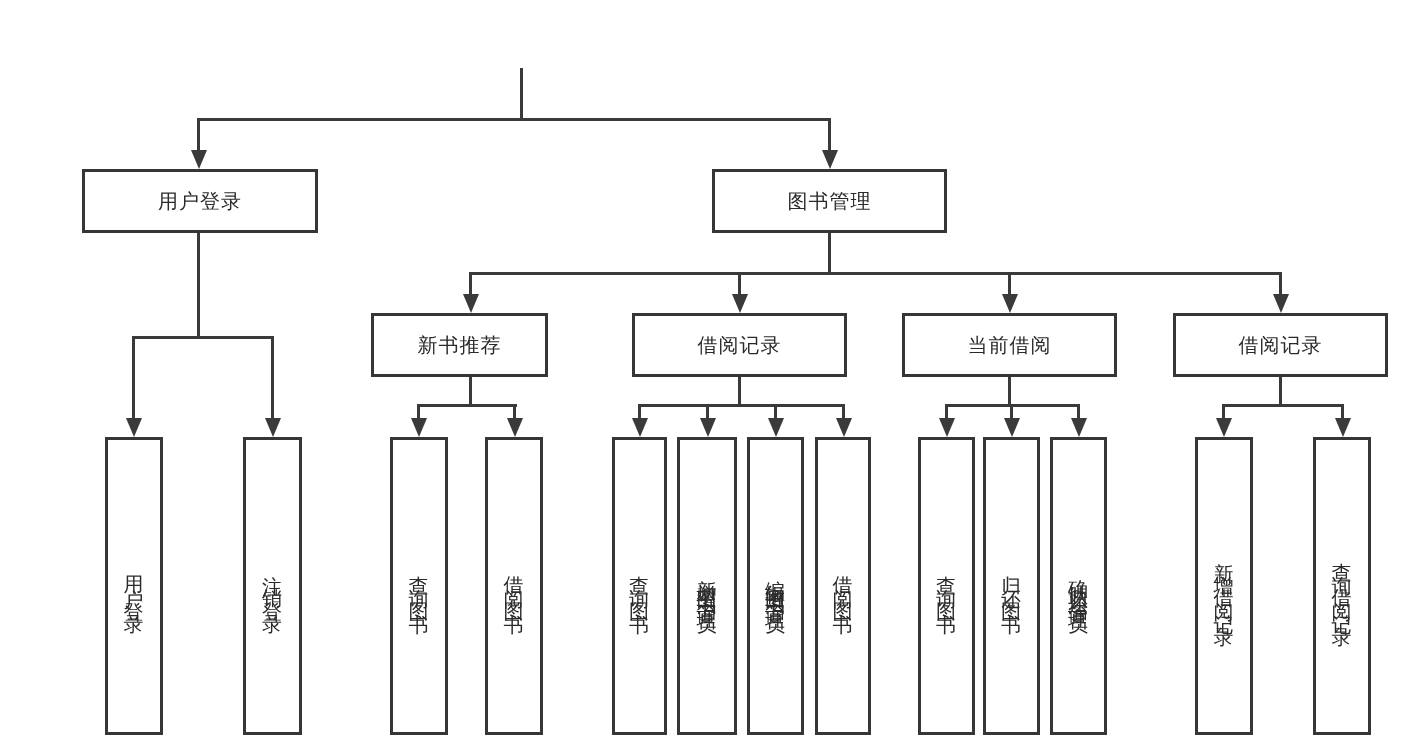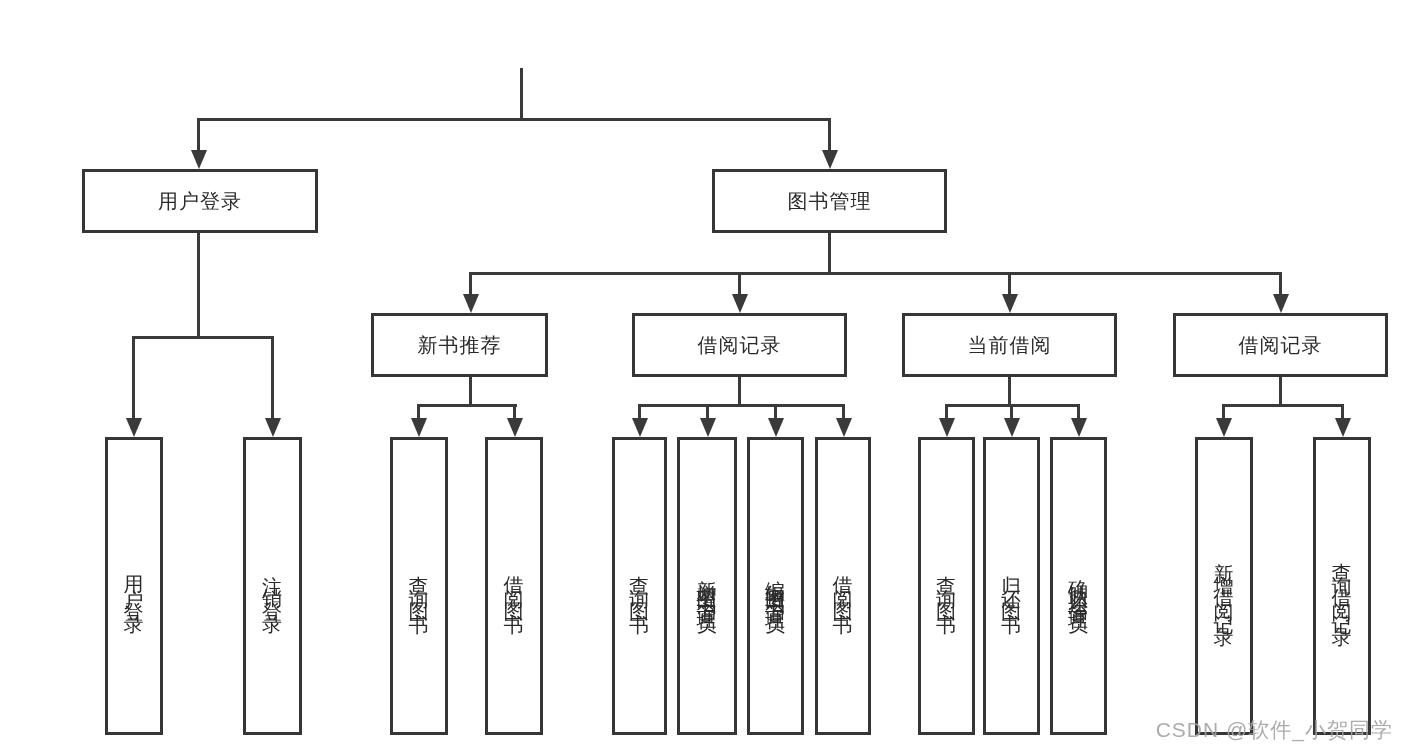--- a/index.html
+++ b/index.html
@@ -197,15 +197,14 @@
   <div class="vline" style="left:1077px; top:404px; height:18px;"></div>
   <div class="arrow" style="left:1071px; top:418px;"></div>
 
   <div class="vline" style="left:1279px; top:377px; height:30px;"></div>
   <div class="hline" style="left:1222px; top:404px; width:122px;"></div>
   <div class="vline" style="left:1222px; top:404px; height:18px;"></div>
   <div class="arrow" style="left:1216px; top:418px;"></div>
   <div class="vline" style="left:1341px; top:404px; height:18px;"></div>
   <div class="arrow" style="left:1335px; top:418px;"></div>
 
-  <div class="watermark">CSDN @软件_小贺同学</div>
 
 </div>
 
 </body></html>

